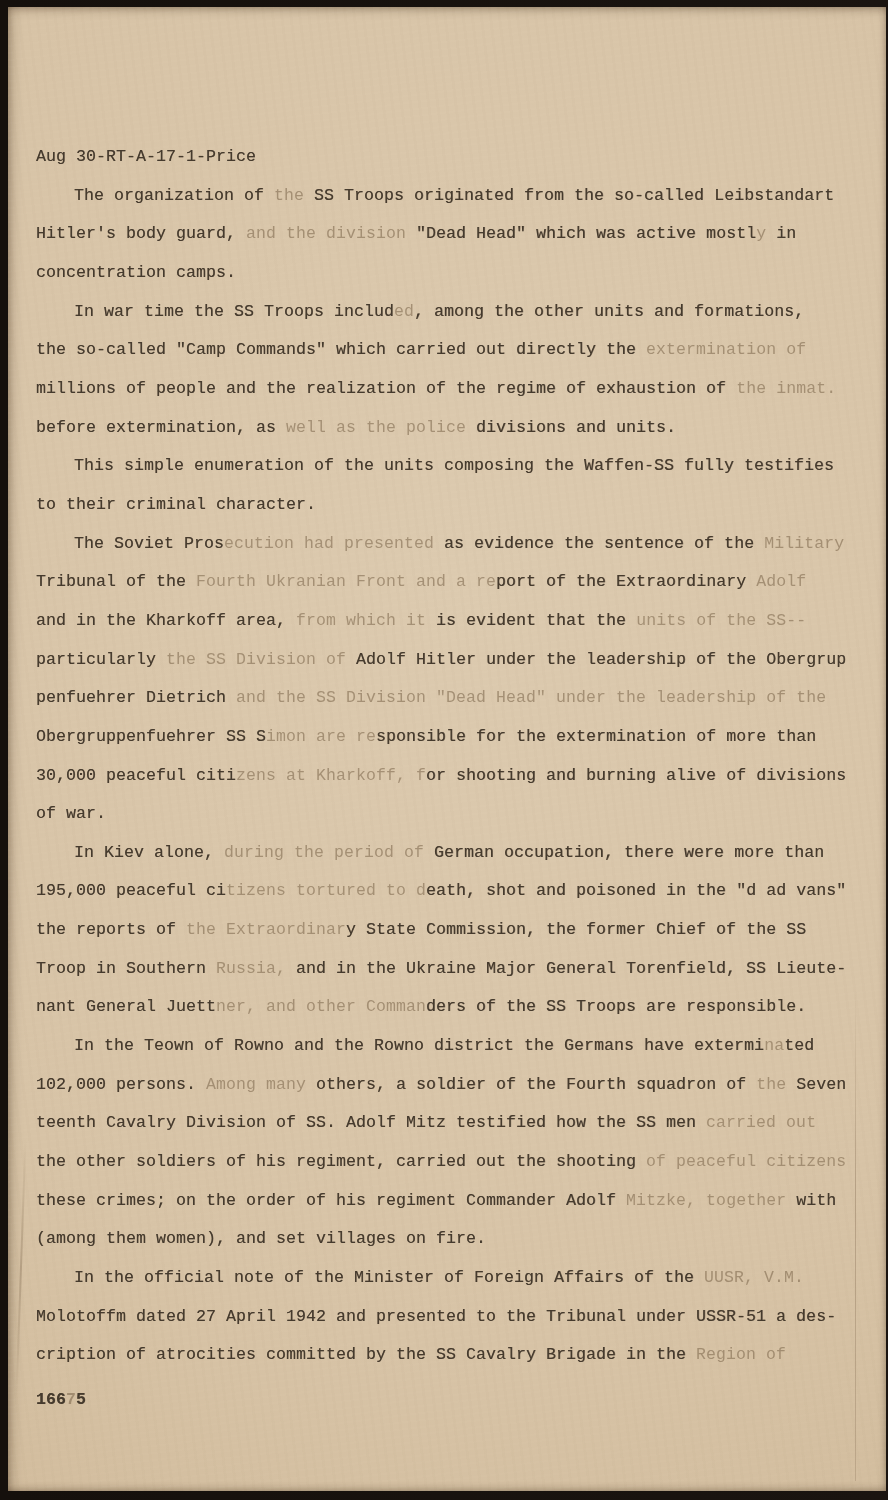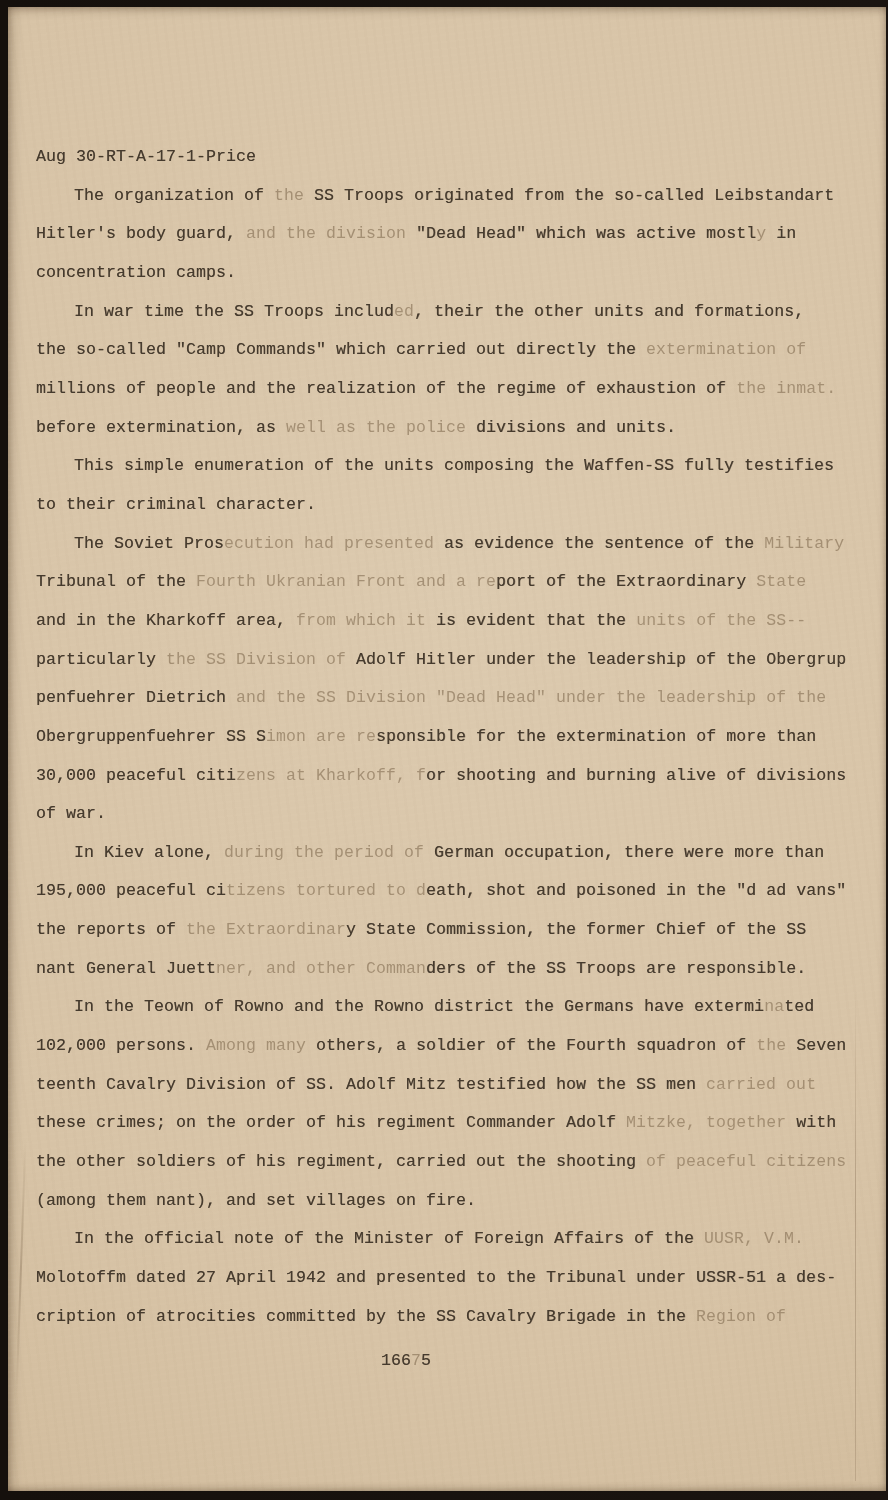--- a/index.html
+++ b/index.html
@@ -35,59 +35,60 @@
     transform:rotate(2deg);
   }
   .content{
     position:absolute;left:28px;top:131px;width:850px;
     font-size:16.5px;letter-spacing:.1px;
     color:#453a2d;
     text-shadow:.3px .3px .5px rgba(62,50,38,.55);
   }
   .line{height:38.66px;line-height:38.66px;white-space:pre;overflow:visible;}
   .line.indent{padding-left:38px;}
-  .line.center{text-align:center;padding-right:110px;margin-top:6px;}
+  .line.center{text-align:left;padding-right:110px;margin-top:6px;font-weight:bold;}
   .faded{color:rgba(128,107,80,.6);text-shadow:none;}
 </style>
 </head>
 <body>
 
 <div class="scan">
   <div class="paper">
     <div class="grain"></div>
     <div class="crease-left"></div>
     <div class="crease-right"></div>
     <div class="content">
         <div class="line"><span>Aug 30-RT-A-17-1-Price</span></div>
         <div class="line indent"><span>The organization of </span><span class="faded">the </span><span>SS Troops originated from the so-called Leibstandart</span></div>
         <div class="line"><span>Hitler's body guard, </span><span class="faded">and the division </span><span>"Dead Head" which was active mostl</span><span class="faded">y </span><span>in</span></div>
         <div class="line"><span>concentration camps.</span></div>
-        <div class="line indent"><span>In war time the SS Troops includ</span><span class="faded">ed</span><span>, their the other units and formations,</span></div>
+        <div class="line indent"><span>In war time the SS Troops includ</span><span class="faded">ed</span><span>, among the other units and formations,</span></div>
         <div class="line"><span>the so-called "Camp Commands" which carried out directly the </span><span class="faded">extermination of</span></div>
         <div class="line"><span>millions of people and the realization of the regime of exhaustion of </span><span class="faded">the inmat.</span></div>
         <div class="line"><span>before extermination, as </span><span class="faded">well as the police </span><span>divisions and units.</span></div>
         <div class="line indent"><span>This simple enumeration of the units composing the Waffen-SS fully testifies</span></div>
         <div class="line"><span>to their criminal character.</span></div>
         <div class="line indent"><span>The Soviet Pros</span><span class="faded">ecution had presented</span><span> as evidence the sentence of the </span><span class="faded">Military</span></div>
-        <div class="line"><span>Tribunal of the </span><span class="faded">Fourth Ukranian Front and a re</span><span>port of the Extraordinary </span><span class="faded">State</span></div>
+        <div class="line"><span>Tribunal of the </span><span class="faded">Fourth Ukranian Front and a re</span><span>port of the Extraordinary </span><span class="faded">Adolf</span></div>
         <div class="line"><span>and in the Kharkoff area, </span><span class="faded">from which it</span><span> is evident that the </span><span class="faded">units of the SS--</span></div>
         <div class="line"><span>particularly </span><span class="faded">the SS Division of </span><span>Adolf Hitler under the leadership of the Obergrup</span></div>
         <div class="line"><span>penfuehrer Dietrich </span><span class="faded">and the SS Division "Dead Head" under the leadership of the</span></div>
         <div class="line"><span>Obergruppenfuehrer SS S</span><span class="faded">imon are re</span><span>sponsible for the extermination of more than</span></div>
         <div class="line"><span>30,000 peaceful citi</span><span class="faded">zens at Kharkoff, f</span><span>or shooting and burning alive of divisions</span></div>
         <div class="line"><span>of war.</span></div>
         <div class="line indent"><span>In Kiev alone, </span><span class="faded">during the period of </span><span>German occupation, there were more than</span></div>
         <div class="line"><span>195,000 peaceful ci</span><span class="faded">tizens tortured to d</span><span>eath, shot and poisoned in the "d ad vans"</span></div>
         <div class="line"><span>the reports of </span><span class="faded">the Extraordinar</span><span>y State Commission, the former Chief of the SS</span></div>
+        <div class="line"><span>Troop in Southern </span><span class="faded">Russia,</span><span> and in the Ukraine Major General Torenfield, SS Lieute-</span></div>
         <div class="line"><span>nant General Juett</span><span class="faded">ner, and other Comman</span><span>ders of the SS Troops are responsible.</span></div>
         <div class="line indent"><span>In the Teown of Rowno and the Rowno district the Germans have extermi</span><span class="faded">na</span><span>ted</span></div>
         <div class="line"><span>102,000 persons. </span><span class="faded">Among many</span><span> others, a soldier of the Fourth squadron of </span><span class="faded">the</span><span> Seven</span></div>
         <div class="line"><span>teenth Cavalry Division of SS. Adolf Mitz testified how the SS men </span><span class="faded">carried out</span></div>
+        <div class="line"><span>the other soldiers of his regiment, carried out the shooting </span><span class="faded">of peaceful citizens</span></div>
         <div class="line"><span>these crimes; on the order of his regiment Commander Adolf </span><span class="faded">Mitzke, together</span><span> with</span></div>
-        <div class="line"><span>the other soldiers of his regiment, carried out the shooting </span><span class="faded">of peaceful citizens</span></div>
-        <div class="line"><span>(among them nant), and set villages on fire.</span></div>
+        <div class="line"><span>(among them women), and set villages on fire.</span></div>
         <div class="line indent"><span>In the official note of the Minister of Foreign Affairs of the </span><span class="faded">UUSR, V.M.</span></div>
         <div class="line"><span>Molotoffm dated 27 April 1942 and presented to the Tribunal under USSR-51 a des-</span></div>
         <div class="line"><span>cription of atrocities committed by the SS Cavalry Brigade in the </span><span class="faded">Region of</span></div>
         <div class="line center"><span>166</span><span class="faded">7</span><span>5</span></div>
       </div>
   </div>
 </div>
 
 </body></html>

